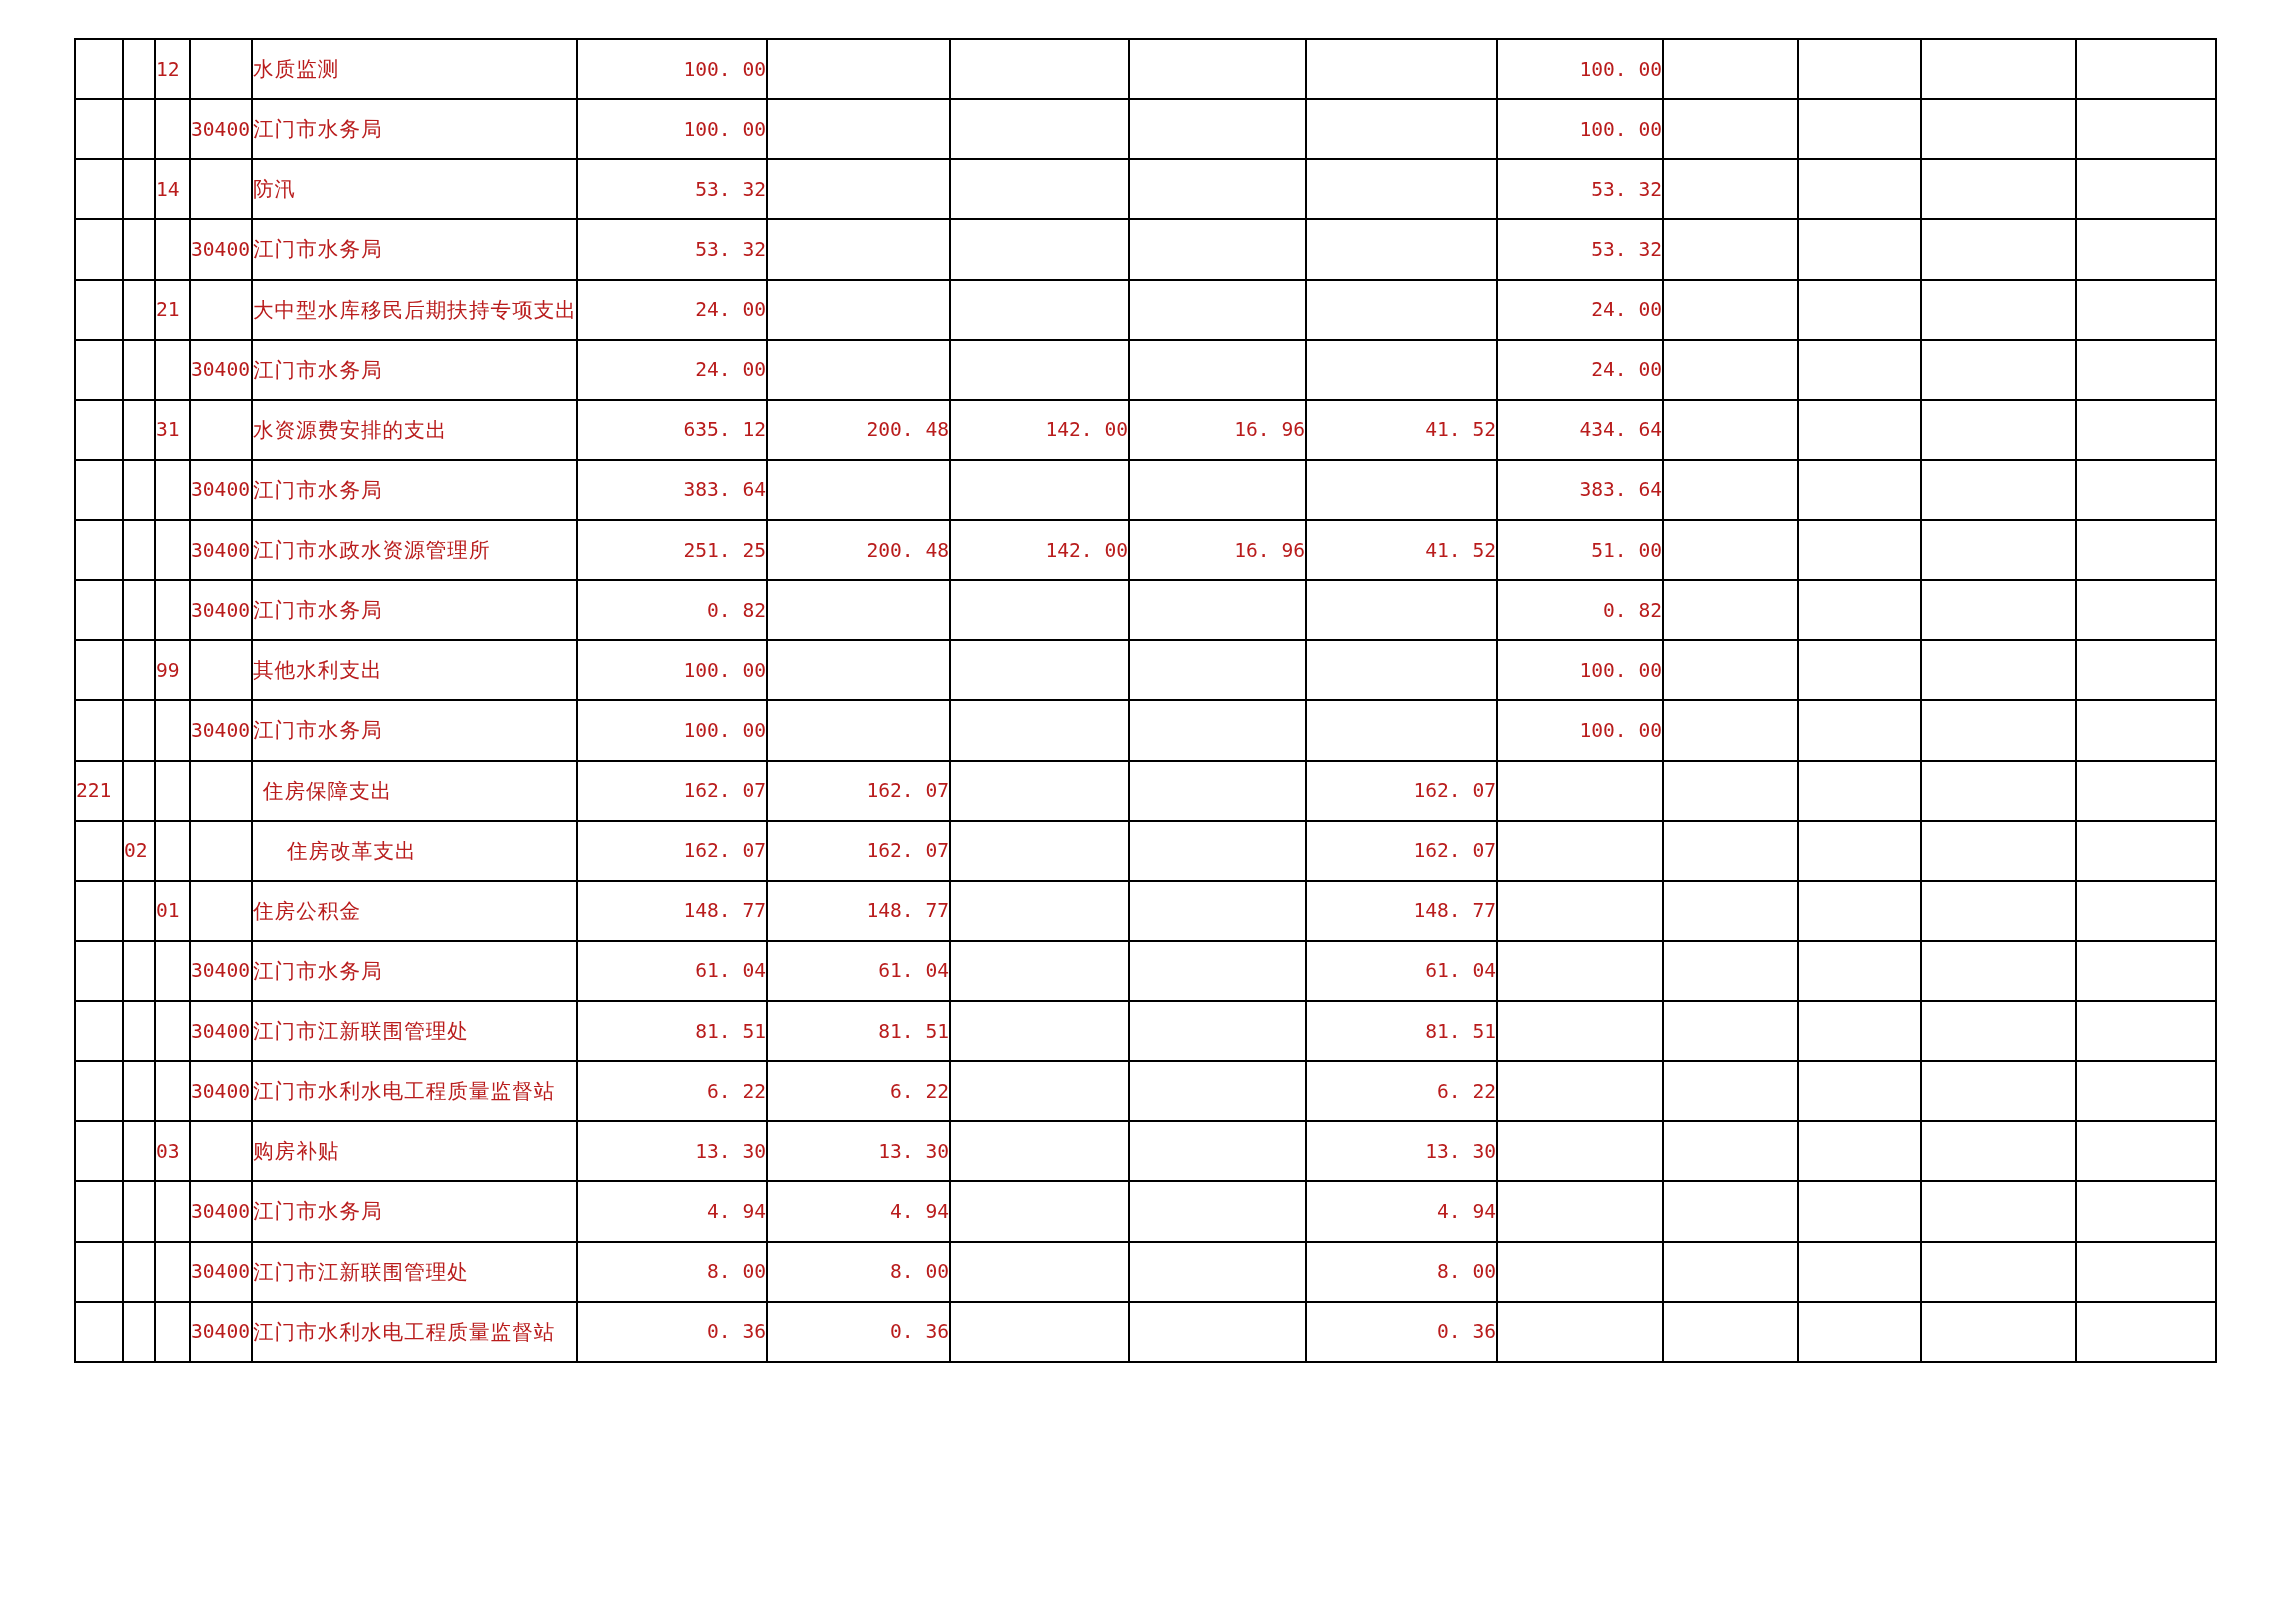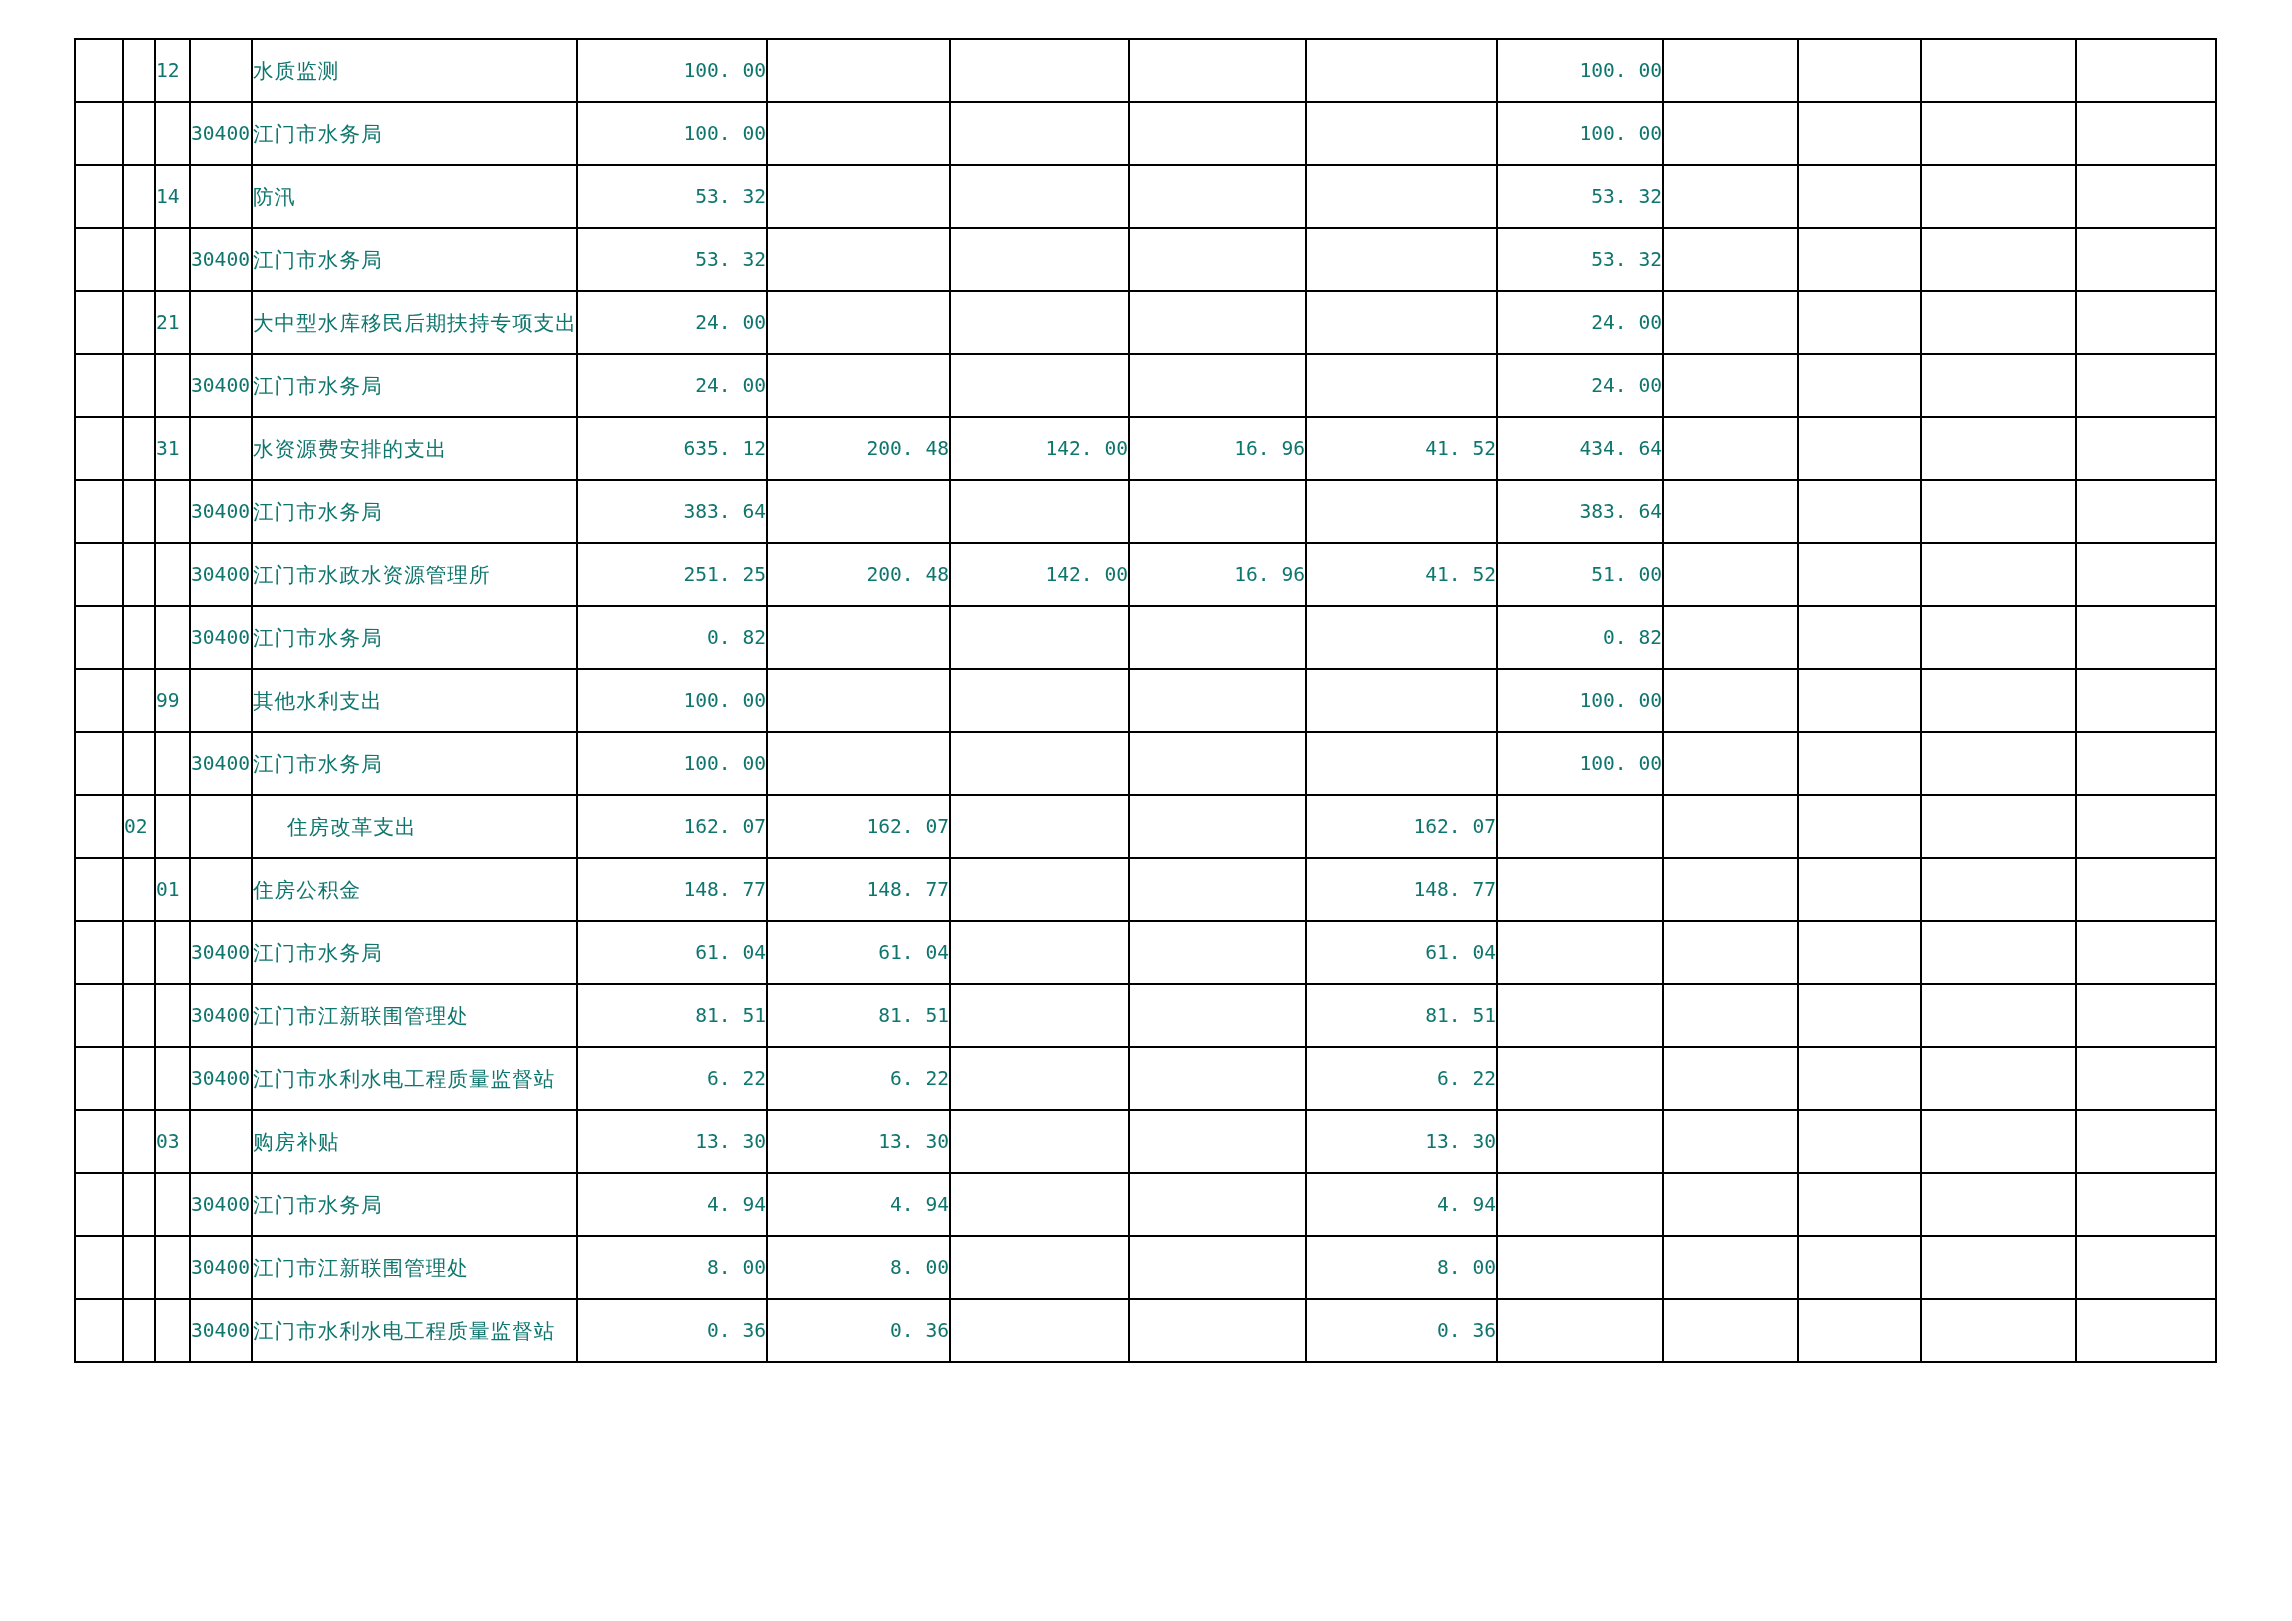--- a/index.html
+++ b/index.html
@@ -3,21 +3,21 @@
 <meta charset="utf-8">
 <style>
   html,body{margin:0;padding:0;background:#ffffff;}
   .page{
     position:relative;
     width:2293px;
     height:1621px;
     background:#ffffff;
     overflow:hidden;
     font-family:"Liberation Serif","DejaVu Serif",serif;
-    color:#0f766e;
+    color:#b91c1c;
   }
   table.budget-table{
     position:absolute;
     left:74px;
     top:38px;
     width:2143px;
     height:1325px;
     border-collapse:collapse;
     table-layout:fixed;
     background:#ffffff;
@@ -276,20 +276,37 @@
           <td class="num"></td>
           <td class="num"></td>
           <td class="num"></td>
           <td class="num">100. 00</td>
           <td class="num"></td>
           <td class="num"></td>
           <td class="num"></td>
           <td class="num"></td>
         </tr>
         <tr>
+          <td class="code">221</td>
+          <td class="code"></td>
+          <td class="code"></td>
+          <td class="code"></td>
+          <td class="name lvl1">住房保障支出</td>
+          <td class="num">162. 07</td>
+          <td class="num">162. 07</td>
+          <td class="num"></td>
+          <td class="num"></td>
+          <td class="num">162. 07</td>
+          <td class="num"></td>
+          <td class="num"></td>
+          <td class="num"></td>
+          <td class="num"></td>
+          <td class="num"></td>
+        </tr>
+        <tr>
           <td class="code"></td>
           <td class="code">02</td>
           <td class="code"></td>
           <td class="code"></td>
           <td class="name lvl2">住房改革支出</td>
           <td class="num">162. 07</td>
           <td class="num">162. 07</td>
           <td class="num"></td>
           <td class="num"></td>
           <td class="num">162. 07</td>

